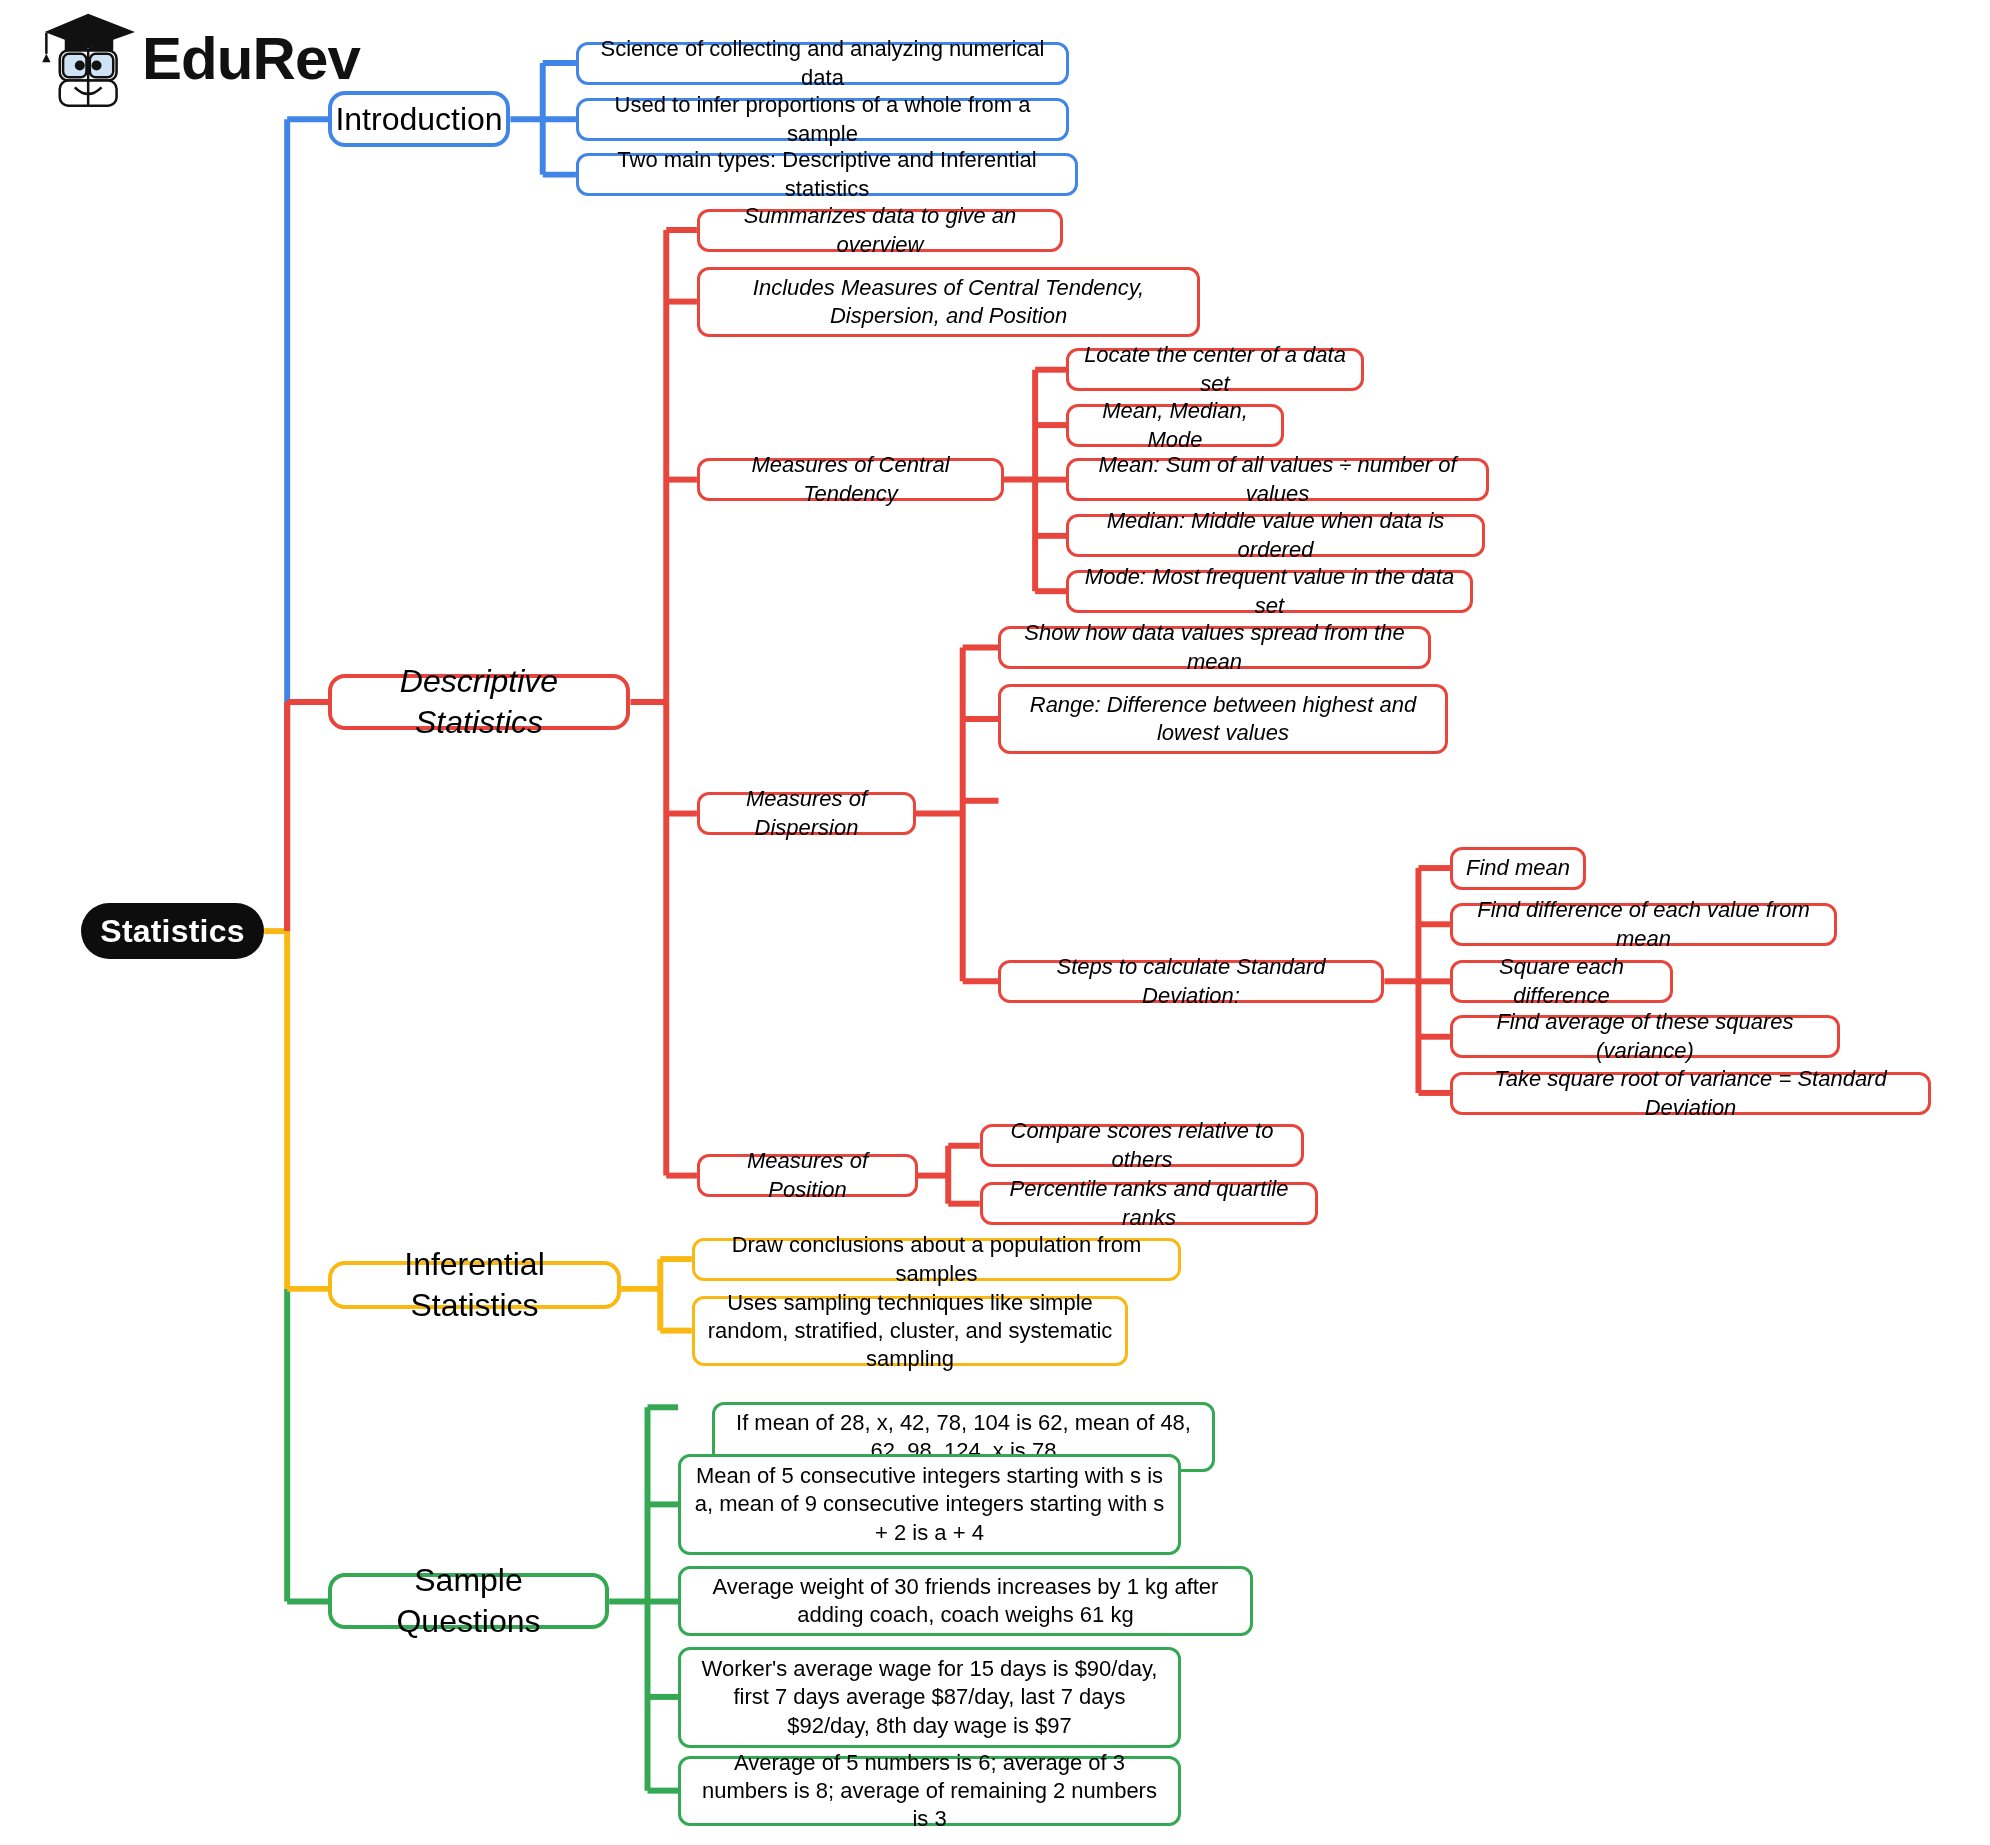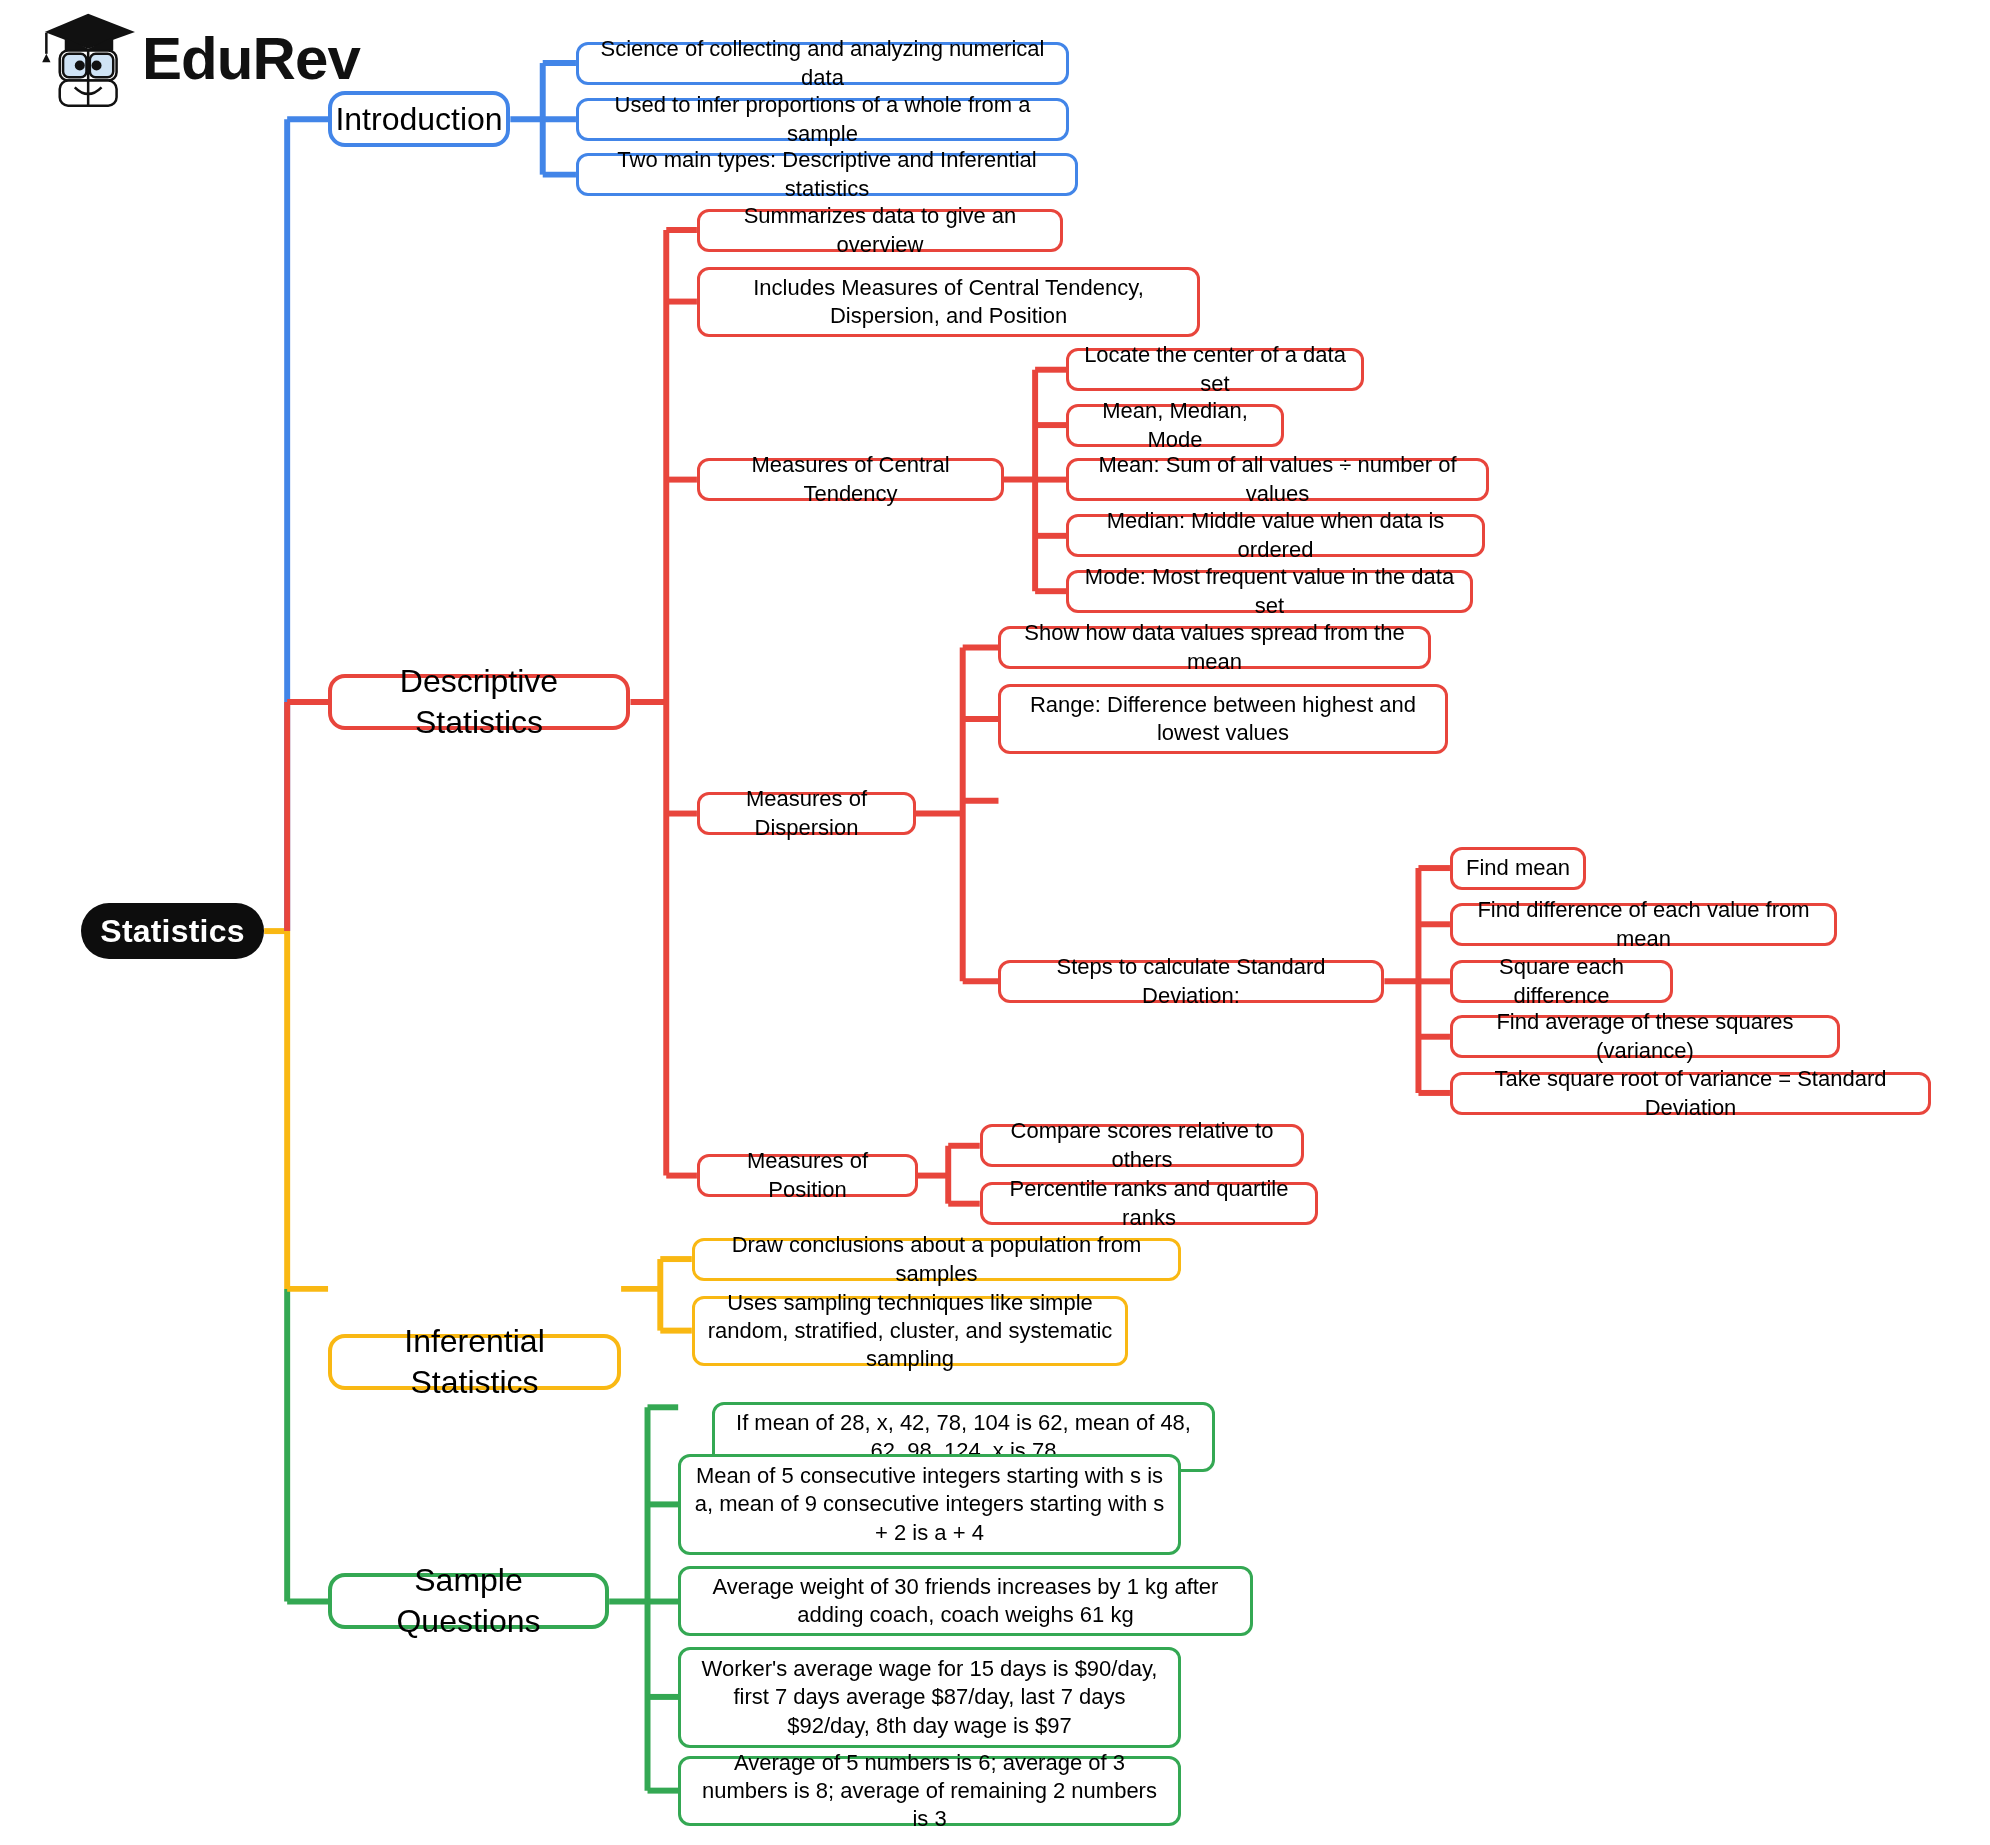--- a/index.html
+++ b/index.html
@@ -8,21 +8,21 @@
   svg#edges{position:absolute;left:0;top:0;width:1991px;height:1846px;pointer-events:none;}
   .node{position:absolute;box-sizing:border-box;background:#ffffff;border-style:solid;
         display:flex;align-items:center;justify-content:center;text-align:center;
         color:#000000;line-height:1.28;padding:3.4px 10.2px;}
   .root{background:#0d0d0d;color:#ffffff;border:none;border-radius:29px;
         font-weight:bold;font-size:32px;letter-spacing:0.2px;}
   .lvl1{border-width:4.3px;border-radius:17px;font-size:32px;}
   .lvl2{border-width:3.4px;border-radius:12px;font-size:22px;}
   .lvl3{border-width:3.4px;border-radius:12px;font-size:22px;}
   .c-blue{border-color:#4285e8;}
-  .c-red{border-color:#e8453c;}
+  .c-red{border-color:#e8453c;font-style:italic;}
   .c-yellow{border-color:#f9b813;}
   .c-green{border-color:#34a853;}
   #logo{position:absolute;left:41px;top:2012;width:341px;height:116px;display:flex;
         align-items:center;gap:0;}
   #logo .mark{width:101px;height:102px;flex:0 0 auto;}
   #logo .word{font-size:60px;font-weight:bold;color:#111;letter-spacing:-0.9px;
         font-family:"Liberation Sans",sans-serif;}
 </style>
 </head>
 <body>
@@ -188,21 +188,21 @@
   <div class="node lvl2 c-red" style="left:697px;top:1154px;width:221px;height:43px;">
     <span>Measures of Position</span>
   </div>
   <div class="node lvl3 c-red" style="left:980px;top:1124px;width:324px;height:43px;">
     <span>Compare scores relative to others</span>
   </div>
   <div class="node lvl3 c-red" style="left:980px;top:1182px;width:338px;height:43px;">
     <span>Percentile ranks and quartile ranks</span>
   </div>
 
-  <div class="node lvl1 c-yellow" style="left:328px;top:1334px;width:293px;height:56px;">
+  <div class="node lvl1 c-yellow" style="left:328px;top:1261px;width:293px;height:48px;">
     <span>Inferential Statistics</span>
   </div>
   <div class="node lvl2 c-yellow" style="left:692px;top:1238px;width:489px;height:43px;">
     <span>Draw conclusions about a population from samples</span>
   </div>
   <div class="node lvl2 c-yellow" style="left:692px;top:1296px;width:436px;height:70px;">
     <span>Uses sampling techniques like simple random, stratified, cluster, and systematic sampling</span>
   </div>
 
   <div class="node lvl1 c-green" style="left:328px;top:1573px;width:281px;height:56px;">

